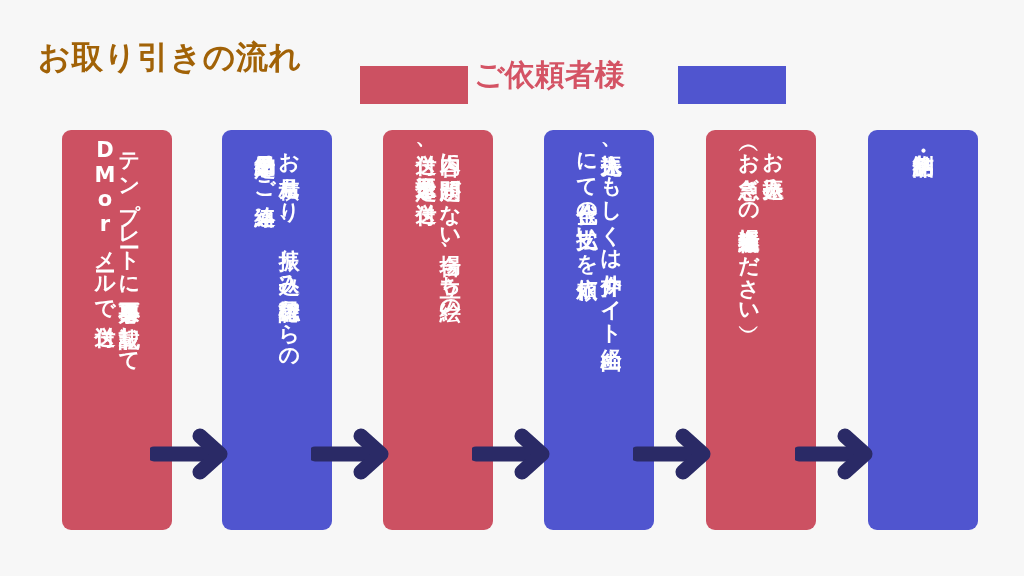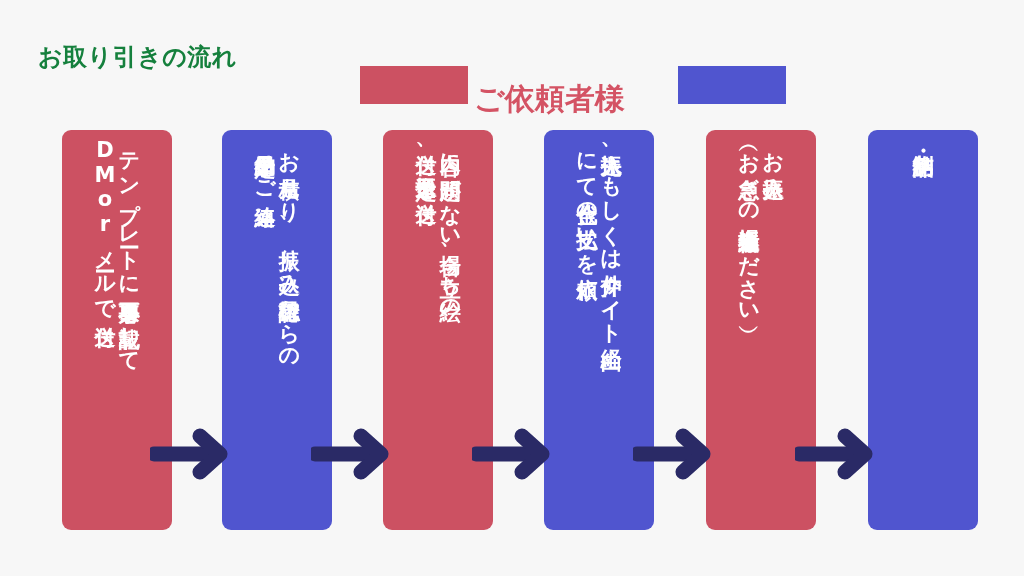--- a/index.html
+++ b/index.html
@@ -27,39 +27,39 @@
     position: absolute;
     left: 0;
     top: 26px;
     width: 1024px;
     height: 62px;
   }
   .page-title {
     position: absolute;
     left: 38px;
     top: 0px;
-    font-size: 24px;
+    font-size: 32px;
     font-weight: bold;
     letter-spacing: 0.5px;
-    color: #15803d;
+    color: #a16207;
     line-height: 62px;
     white-space: nowrap;
   }
   .legend-swatch {
     position: absolute;
     top: 40px;
     width: 108px;
     height: 38px;
   }
   .legend-swatch.client { left: 360px; background: #cc5162; }
   .legend-swatch.us     { left: 678px; background: #5055cf; }
 
   .legend-label {
     position: absolute;
-    top: 52px;
+    top: 28px;
     font-size: 30px;
     font-weight: bold;
     color: #d45364;
     line-height: 42px;
     white-space: nowrap;
   }
   .legend-label.client { left: 474px; }
   .legend-label.us     { left: 794px; }
 
   

